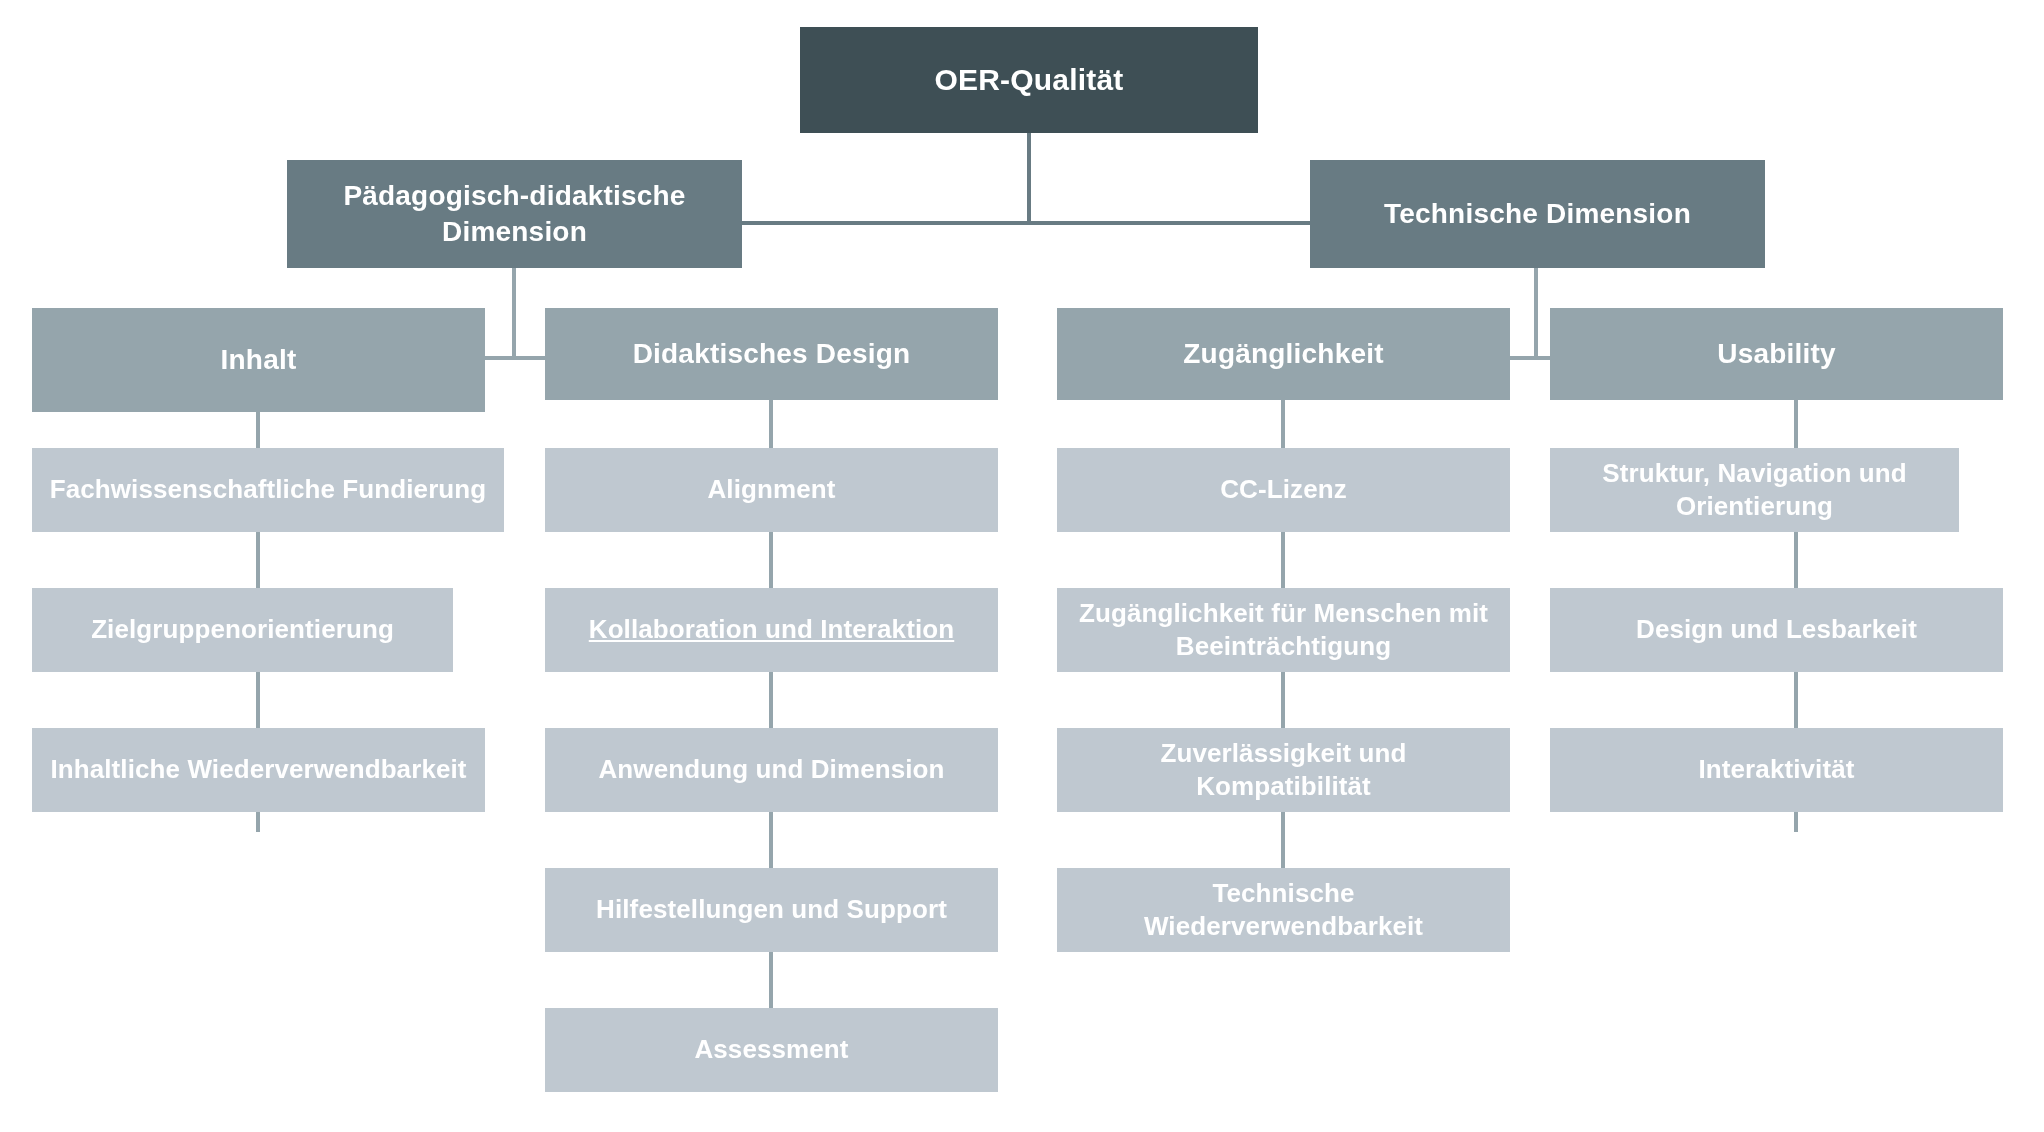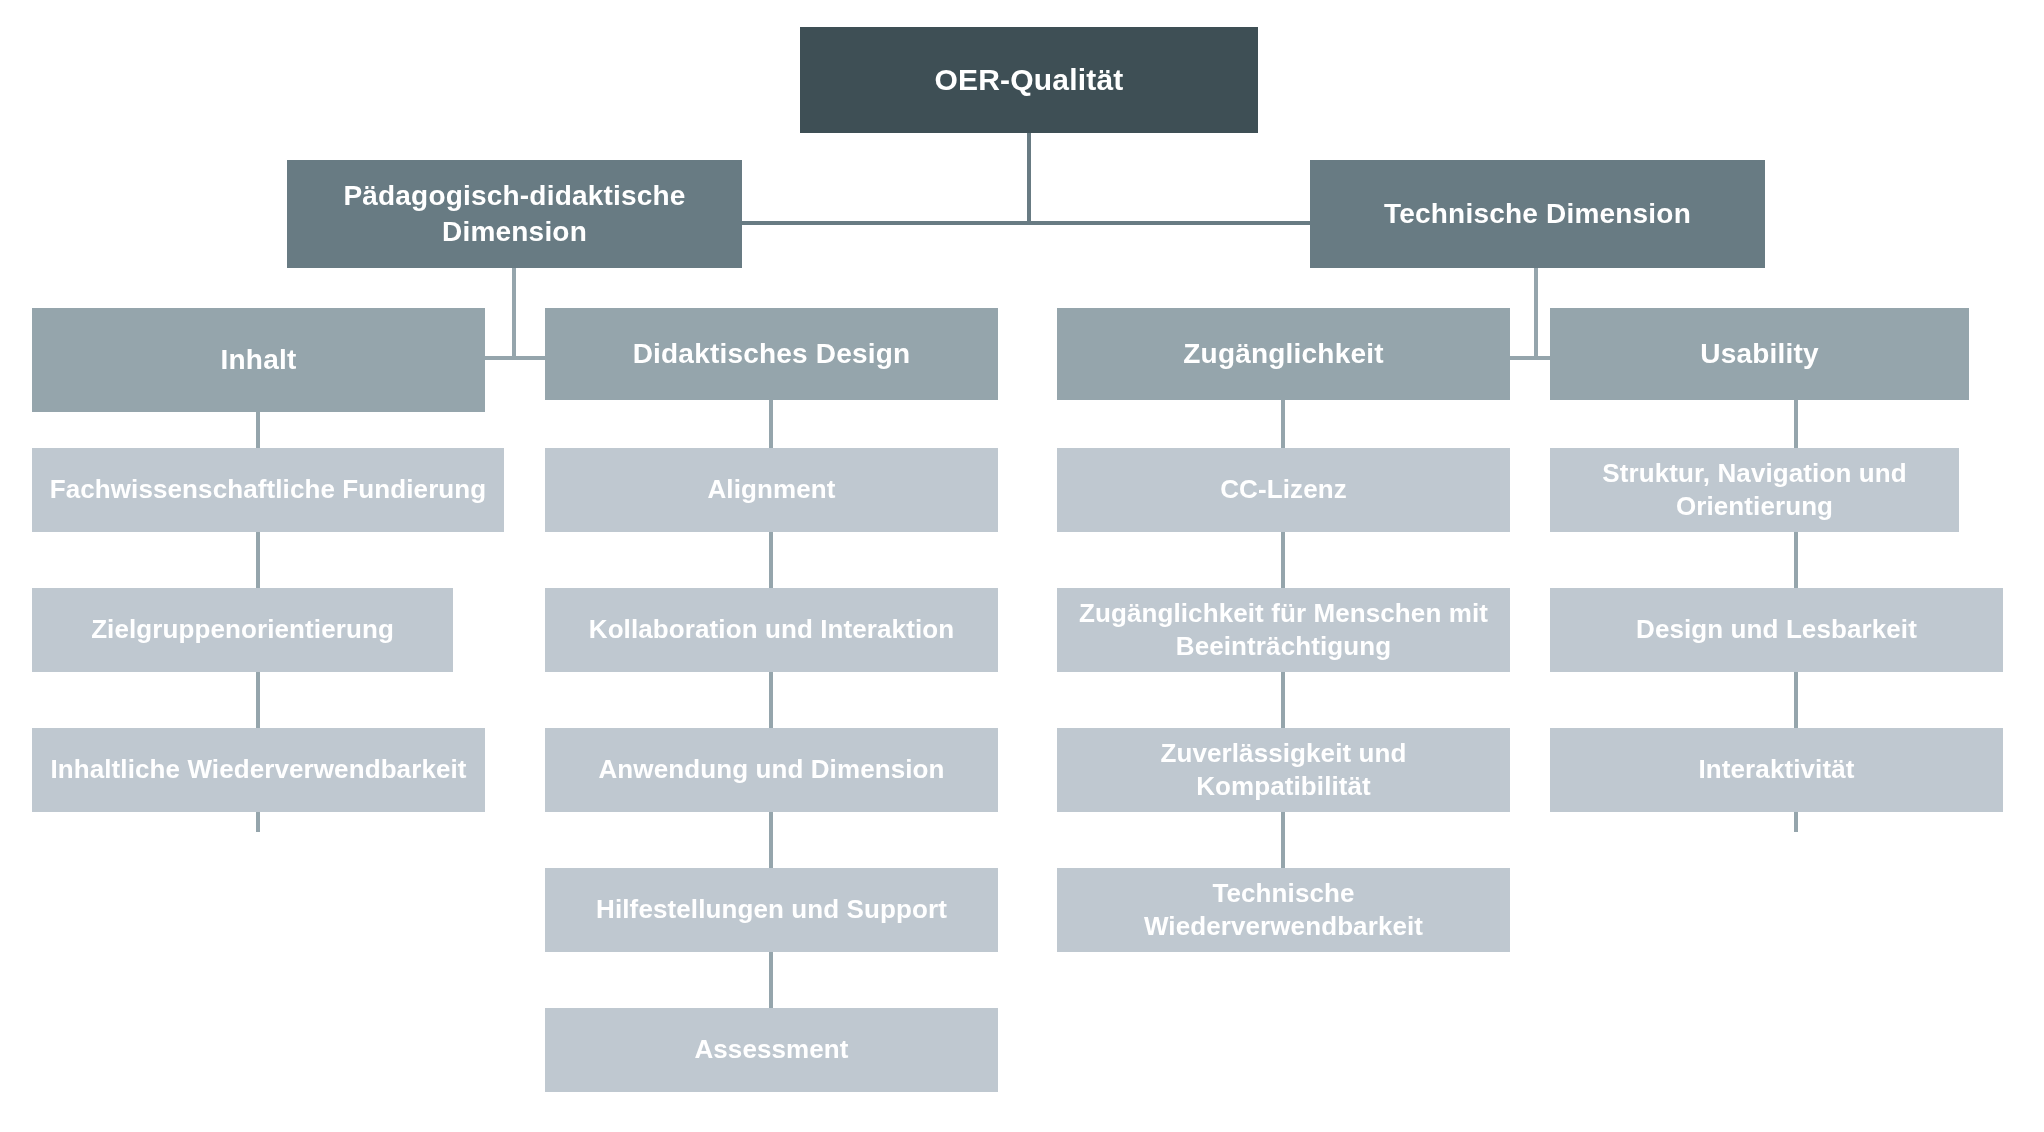--- a/index.html
+++ b/index.html
@@ -69,28 +69,28 @@
   <div class="box lvl-dim" style="left:287px; top:160px; width:455px; height:108px;">Pädagogisch-didaktische Dimension</div>
 
   <div class="box lvl-dim" style="left:1310px; top:160px; width:455px; height:108px;">Technische Dimension</div>
 
   <div class="box lvl-cat" style="left:32px; top:308px; width:453px; height:104px;">Inhalt</div>
 
   <div class="box lvl-cat" style="left:1057px; top:308px; width:453px; height:92px;">Zugänglichkeit</div>
 
   <div class="box lvl-cat" style="left:545px; top:308px; width:453px; height:92px;">Didaktisches Design</div>
 
-  <div class="box lvl-cat" style="left:1550px; top:308px; width:419px; height:92px;">Usability</div>
+  <div class="box lvl-cat" style="left:1550px; top:308px; width:453px; height:92px;">Usability</div>
 
   <div class="box lvl-leaf" style="left:32px; top:448px; width:472px; height:84px;">Fachwissenschaftliche Fundierung</div>
   <div class="box lvl-leaf" style="left:32px; top:588px; width:421px; height:84px;">Zielgruppenorientierung</div>
   <div class="box lvl-leaf" style="left:32px; top:728px; width:453px; height:84px;">Inhaltliche Wiederverwendbarkeit</div>
 
   <div class="box lvl-leaf" style="left:545px; top:448px; width:453px; height:84px;">Alignment</div>
-  <div class="box lvl-leaf" style="left:545px; top:588px; width:453px; height:84px;">Kollaboration und Interaktion</div>
+  <div class="box lvl-leaf" style="left:545px; top:588px; width:453px; height:84px;text-decoration:underline;">Kollaboration und Interaktion</div>
   <div class="box lvl-leaf" style="left:545px; top:728px; width:453px; height:84px;">Anwendung und Dimension</div>
   <div class="box lvl-leaf" style="left:545px; top:868px; width:453px; height:84px;">Hilfestellungen und Support</div>
   <div class="box lvl-leaf" style="left:545px; top:1008px; width:453px; height:84px;">Assessment</div>
 
   <div class="box lvl-leaf" style="left:1057px; top:448px; width:453px; height:84px;">CC-Lizenz</div>
   <div class="box lvl-leaf" style="left:1057px; top:588px; width:453px; height:84px;">Zugänglichkeit für Menschen mit Beeinträchtigung</div>
   <div class="box lvl-leaf" style="left:1057px; top:728px; width:453px; height:84px;">Zuverlässigkeit und Kompatibilität</div>
   <div class="box lvl-leaf" style="left:1057px; top:868px; width:453px; height:84px;">Technische Wiederverwendbarkeit</div>
 
   <div class="box lvl-leaf" style="left:1550px; top:448px; width:409px; height:84px;">Struktur, Navigation und Orientierung</div>

